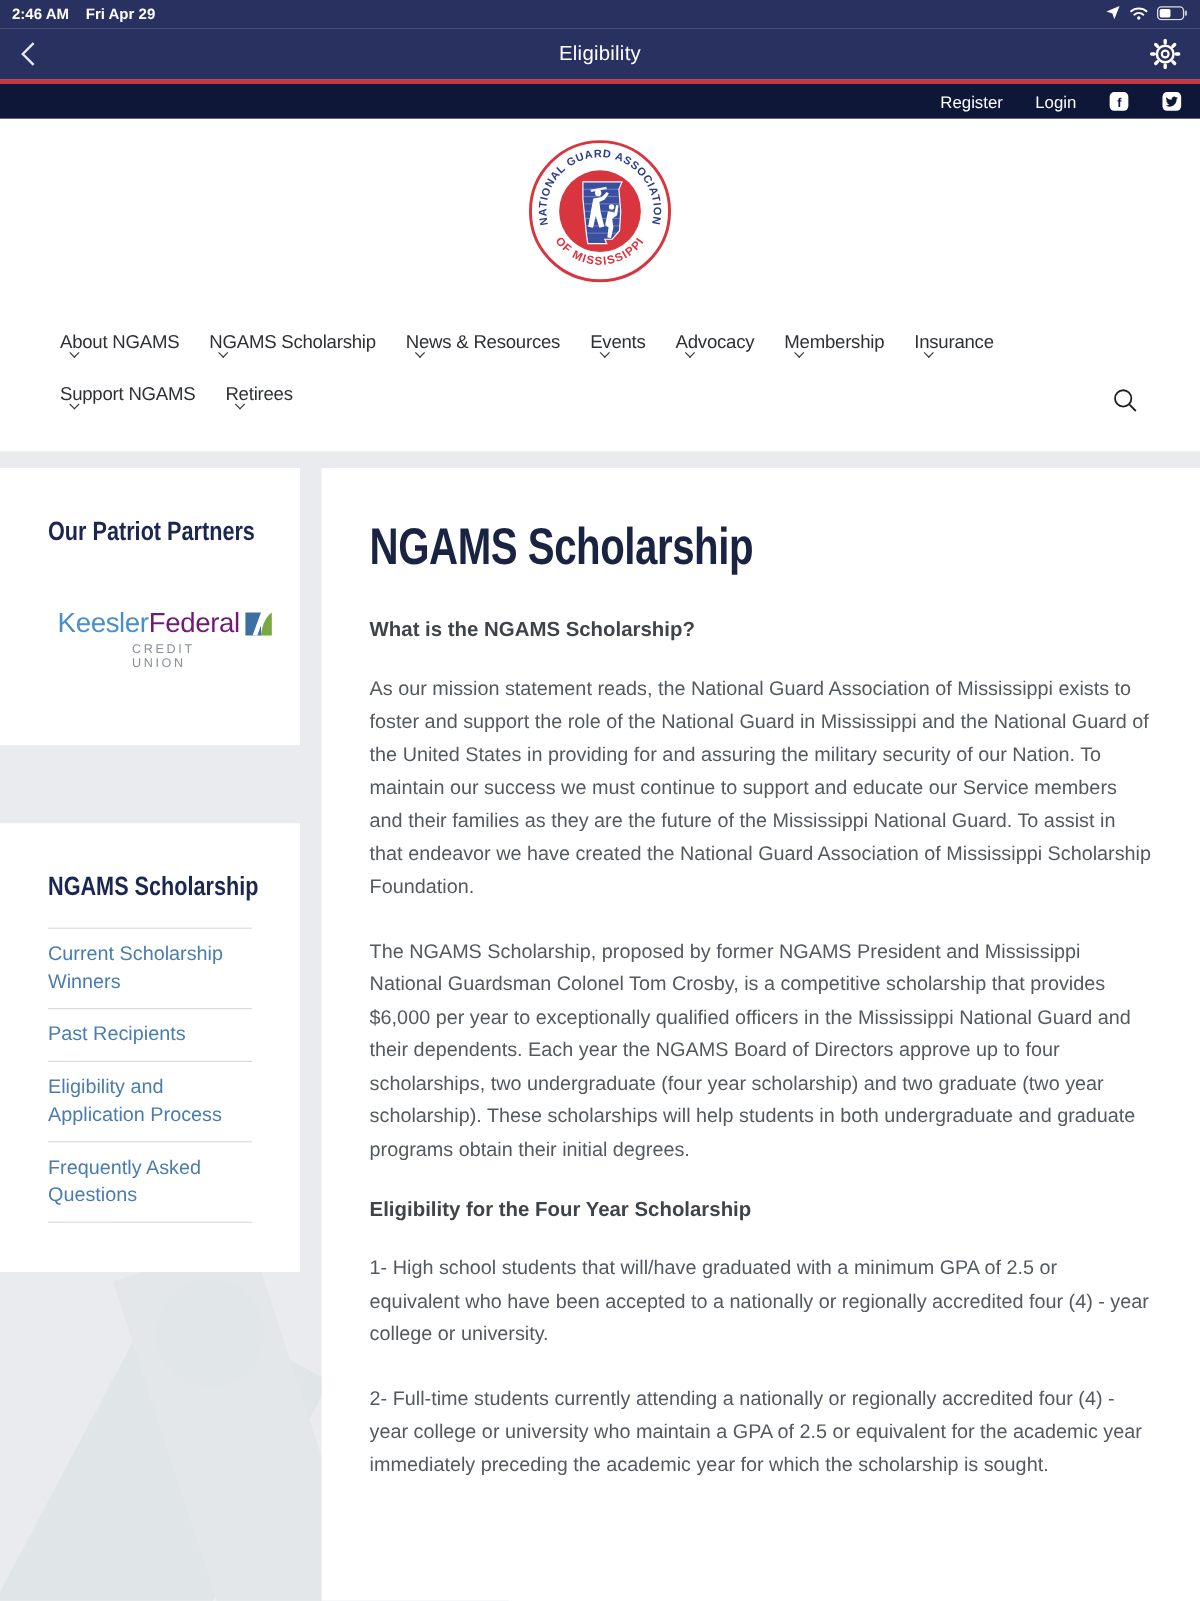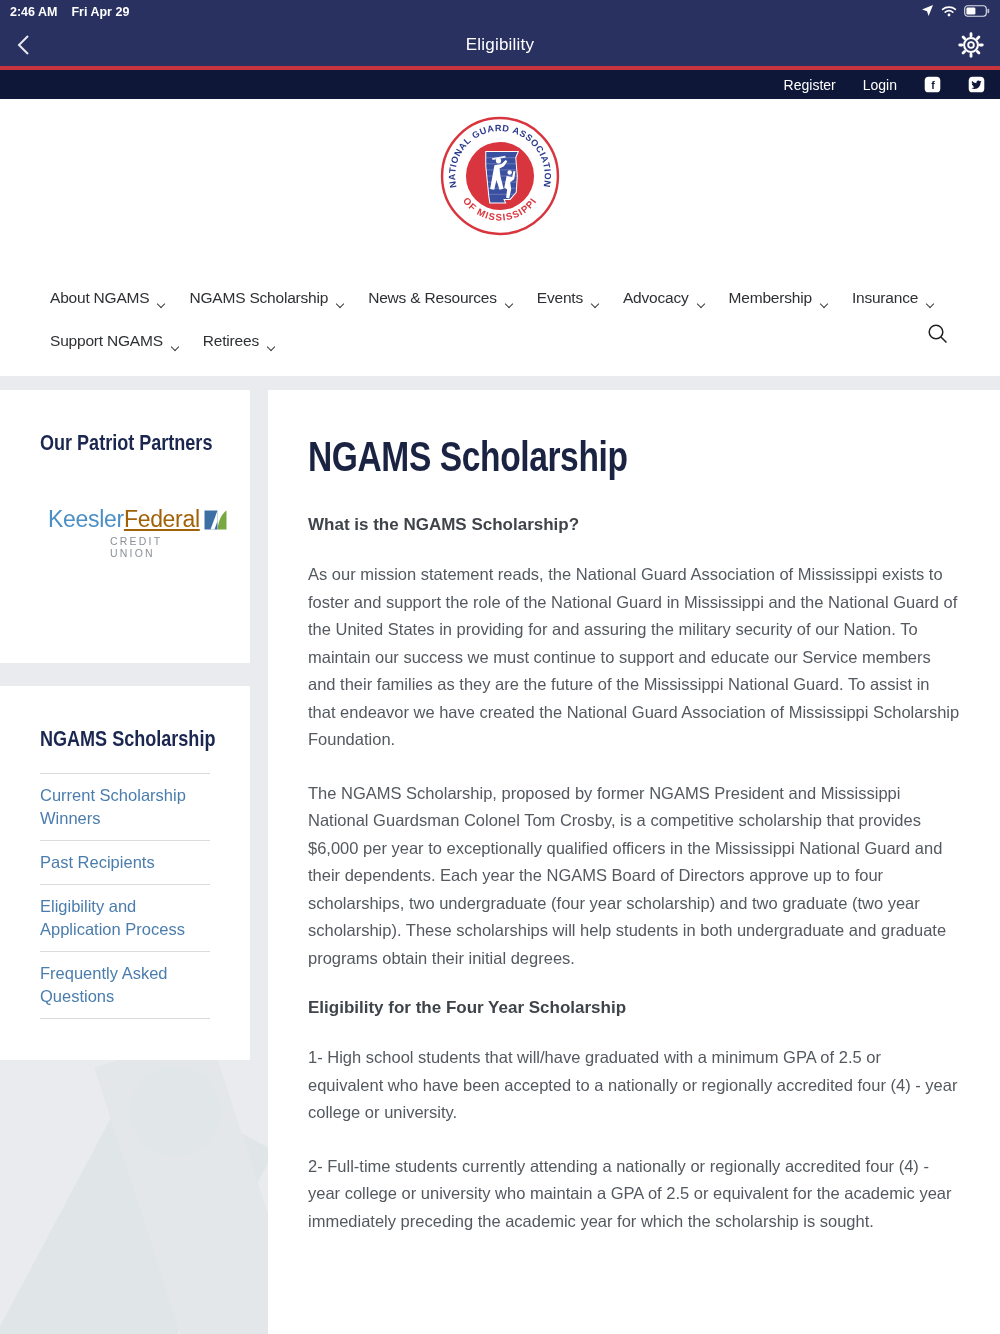--- a/index.html
+++ b/index.html
@@ -26,45 +26,45 @@
   .top-links a { color:#fff; font-size:14px; text-decoration:none; cursor:pointer; }
   .social-icon { width:17px; height:17px; cursor:pointer; }
 
   
   .site-header { height:281px; background:#fff; position:relative; }
   .logo-wrap { position:absolute; top:16px; left:50%; transform:translateX(-50%); width:122px; height:122px; cursor:pointer; }
 
   .nav-row { position:absolute; left:50px; display:flex; gap:25px; align-items:center; }
   .nav-row1 { top:178px; }
   .nav-row2 { top:221px; }
-  .nav-item { display:flex; align-items:flex-end; font-size:15.5px; color:#2e3033; letter-spacing:-0.2px;
-    font-weight:500; cursor:pointer; height:30px; }
+  .nav-item { display:flex; align-items:flex-start; font-size:15.5px; color:#2e3033; letter-spacing:-0.2px;
+    font-weight:500; cursor:pointer; height:30px;flex-direction:column; }
   .caret { width:6px; height:6px; border-right:1.6px solid #3c3c3c; border-bottom:1.6px solid #3c3c3c;
     transform:rotate(45deg); display:inline-block; margin-left:9px; margin-top:-4px; }
   .search-btn { position:absolute; right:50px; top:223px; width:24px; height:24px; cursor:pointer; }
 
   
   .content { position:absolute; top:376px; left:0; right:0; bottom:0; background:#e9ebee; }
 
   .watermark { position:absolute; left:0; top:684px; width:270px; bottom:0; overflow:hidden; }
   .wm-shape { position:absolute; background:#e0e5e8; }
   .wm-a { width:160px; height:400px; left:30px; top:30px; transform:rotate(28deg); }
   .wm-b { width:120px; height:380px; left:150px; top:-20px; transform:rotate(-18deg); background:#e3e7ea; }
   .wm-c { width:90px; height:90px; border-radius:50%; left:130px; top:6px; background:#e1e6e9; }
 
   .side-box { position:absolute; left:0; width:250px; background:#fff; }
-  .side-box1 { top:14px; height:273px; padding:40px 40px 0 40px; }
+  .side-box1 { top:14px; height:231px; padding:40px 40px 0 40px; }
   .side-box2 { top:310px; height:374px; padding:40px 40px 0 40px; }
   .side-title { color:#1b2750; font-size:22px; font-weight:700; white-space:nowrap;
     transform:scaleX(0.82); transform-origin:left center; letter-spacing:0; }
 
   .partner-logo { margin-top:50px; margin-left:8px; cursor:pointer; }
   .partner-line1 { display:flex; align-items:center; font-size:23px; letter-spacing:-0.3px; }
   .kf-blue { color:#4a8fc6; }
-  .kf-green { color:#a16207;text-decoration:underline; }
+  .kf-green { color:#701a75; }
   .kf-mark { width:24px; height:22px; margin-left:3px; }
   .partner-line2 { font-size:10.5px; letter-spacing:2.2px; color:#8a9097; margin-left:62px; margin-top:2px; }
 
   .side-links { list-style:none; margin-top:21px; }
   .side-links li { border-top:1px solid #d9dbde; padding:10px 0; font-size:16.5px; line-height:23px;
     color:#4a7dad; cursor:pointer; }
   .side-links li:last-child { border-bottom:1px solid #d9dbde; }
 
   .main-box { position:absolute; left:268px; right:0; top:14px; bottom:0; background:#fff; padding:42px 40px; }
   .page-title { color:#1a2342; font-size:43px; font-weight:700; white-space:nowrap; letter-spacing:-0.5px;

